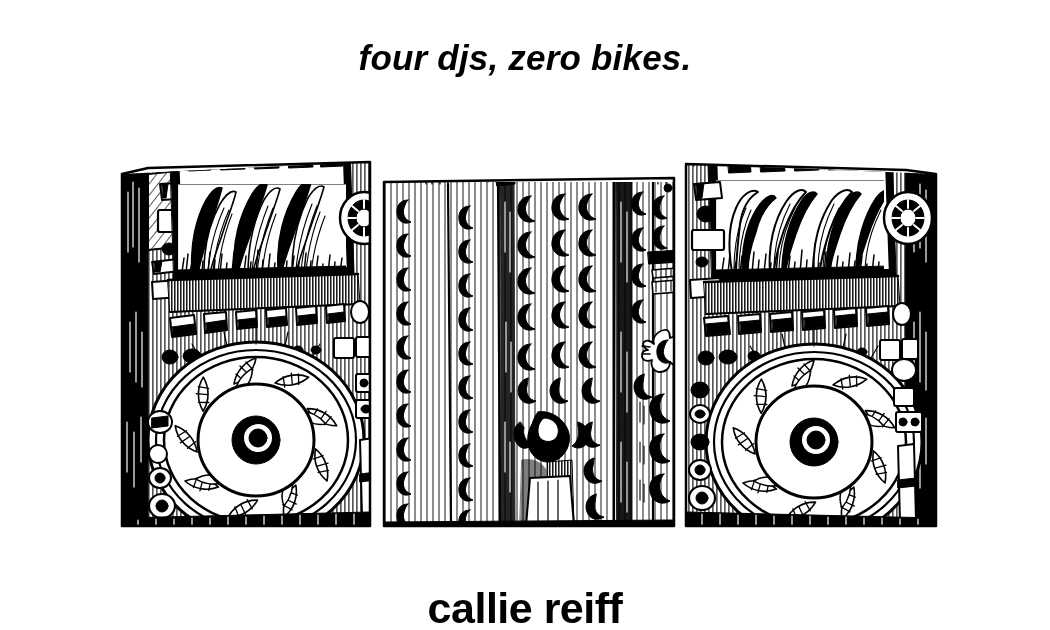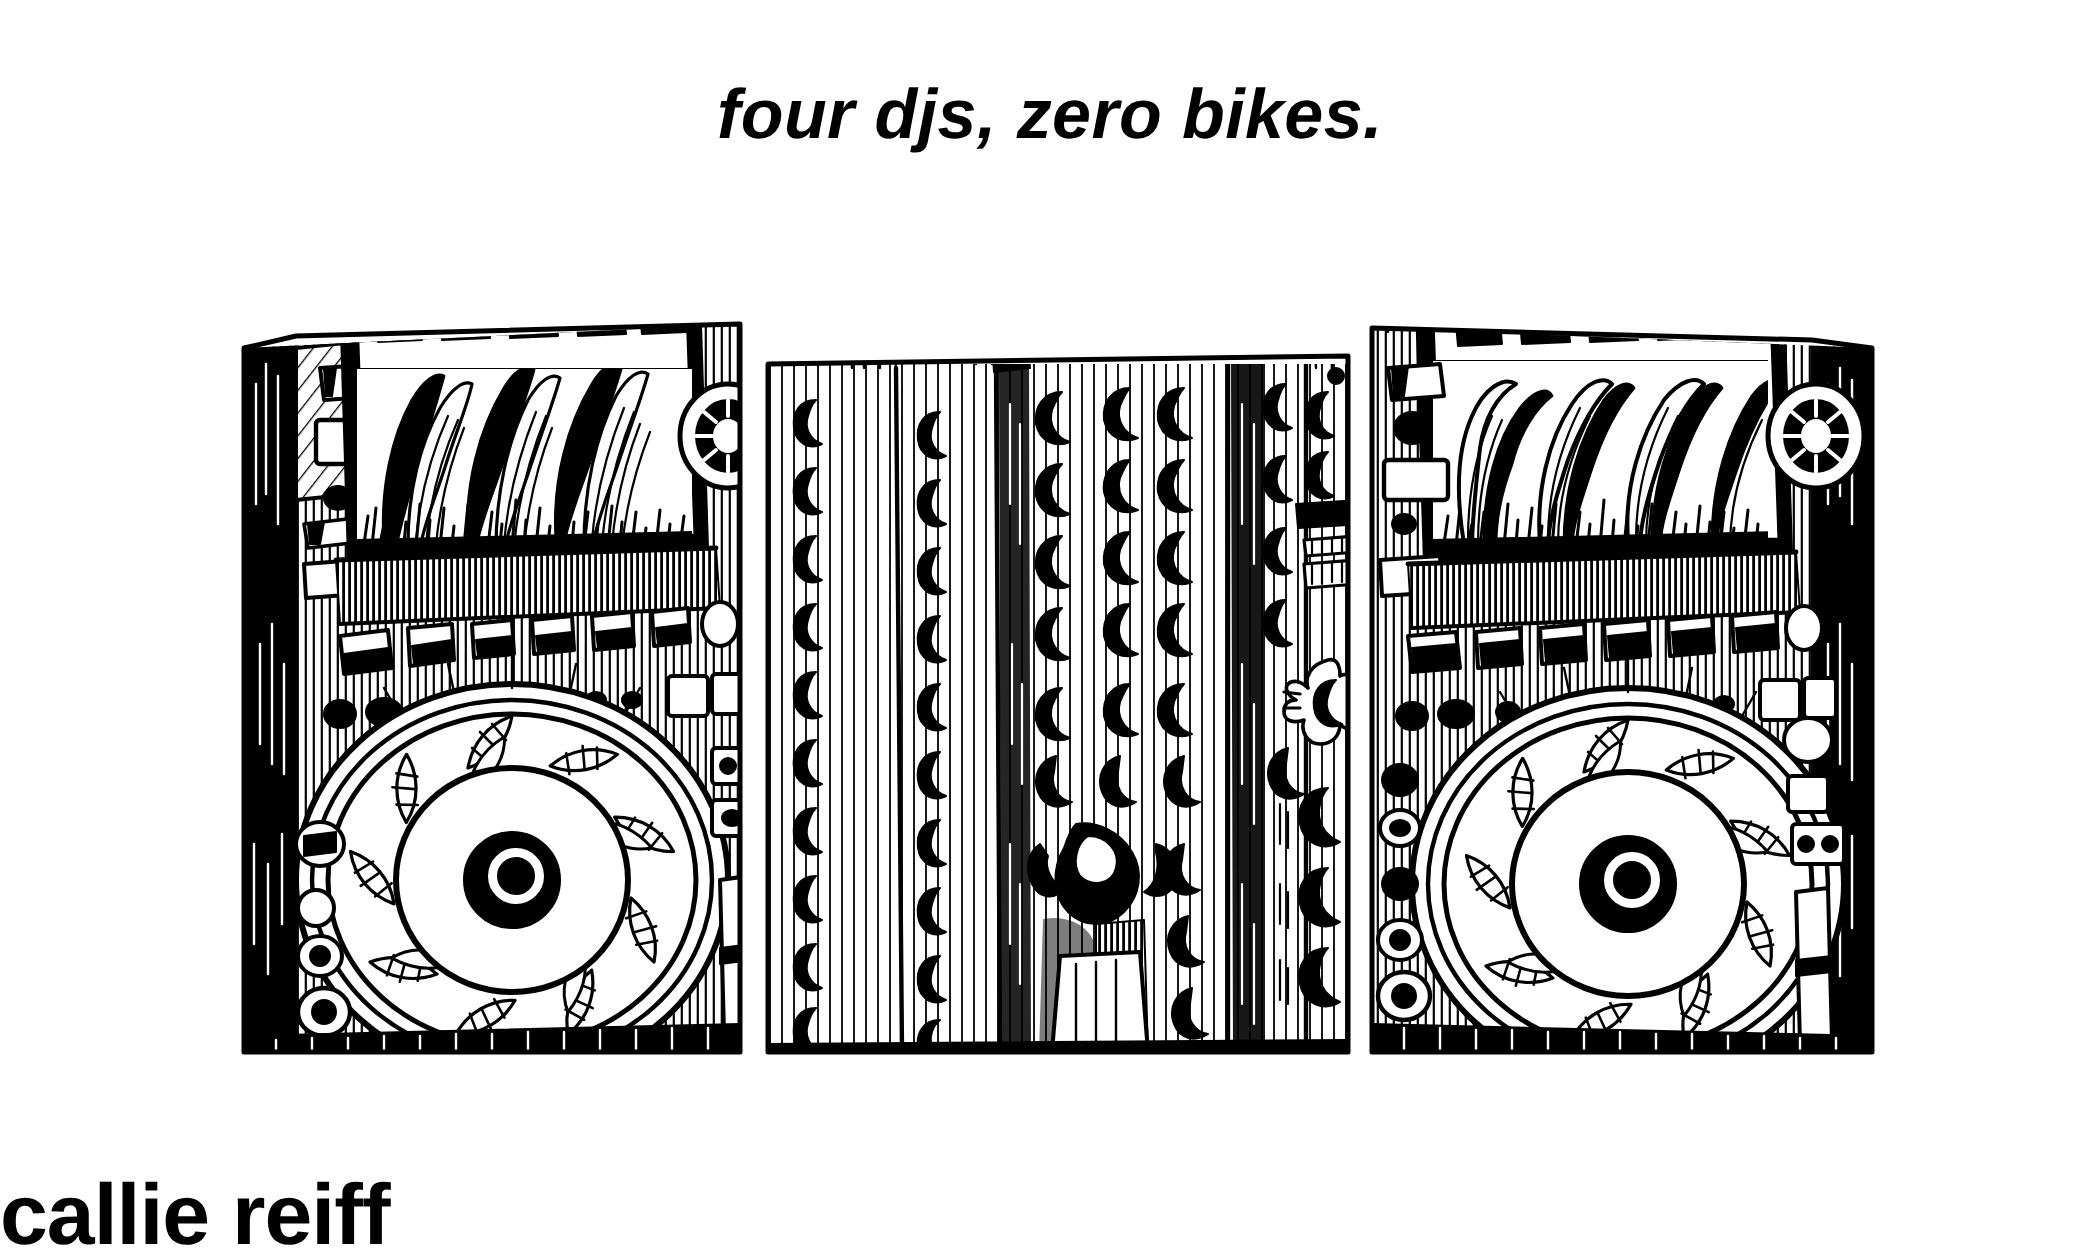--- a/index.html
+++ b/index.html
@@ -46,21 +46,20 @@
     position: absolute;
     left: 0;
     top: 586px;
     width: 1050px;
     height: 44px;
     display: flex;
     justify-content: center;
     align-items: flex-start;
     gap: 96px;
     overflow: hidden;
-    flex-direction: column;
   }
   .credit-name {
     font-family: "Liberation Sans", sans-serif;
     font-weight: bold;
     font-size: 43px;
     letter-spacing: -0.5px;
     line-height: 44px;
     color: #000000;
     white-space: pre;
   }

